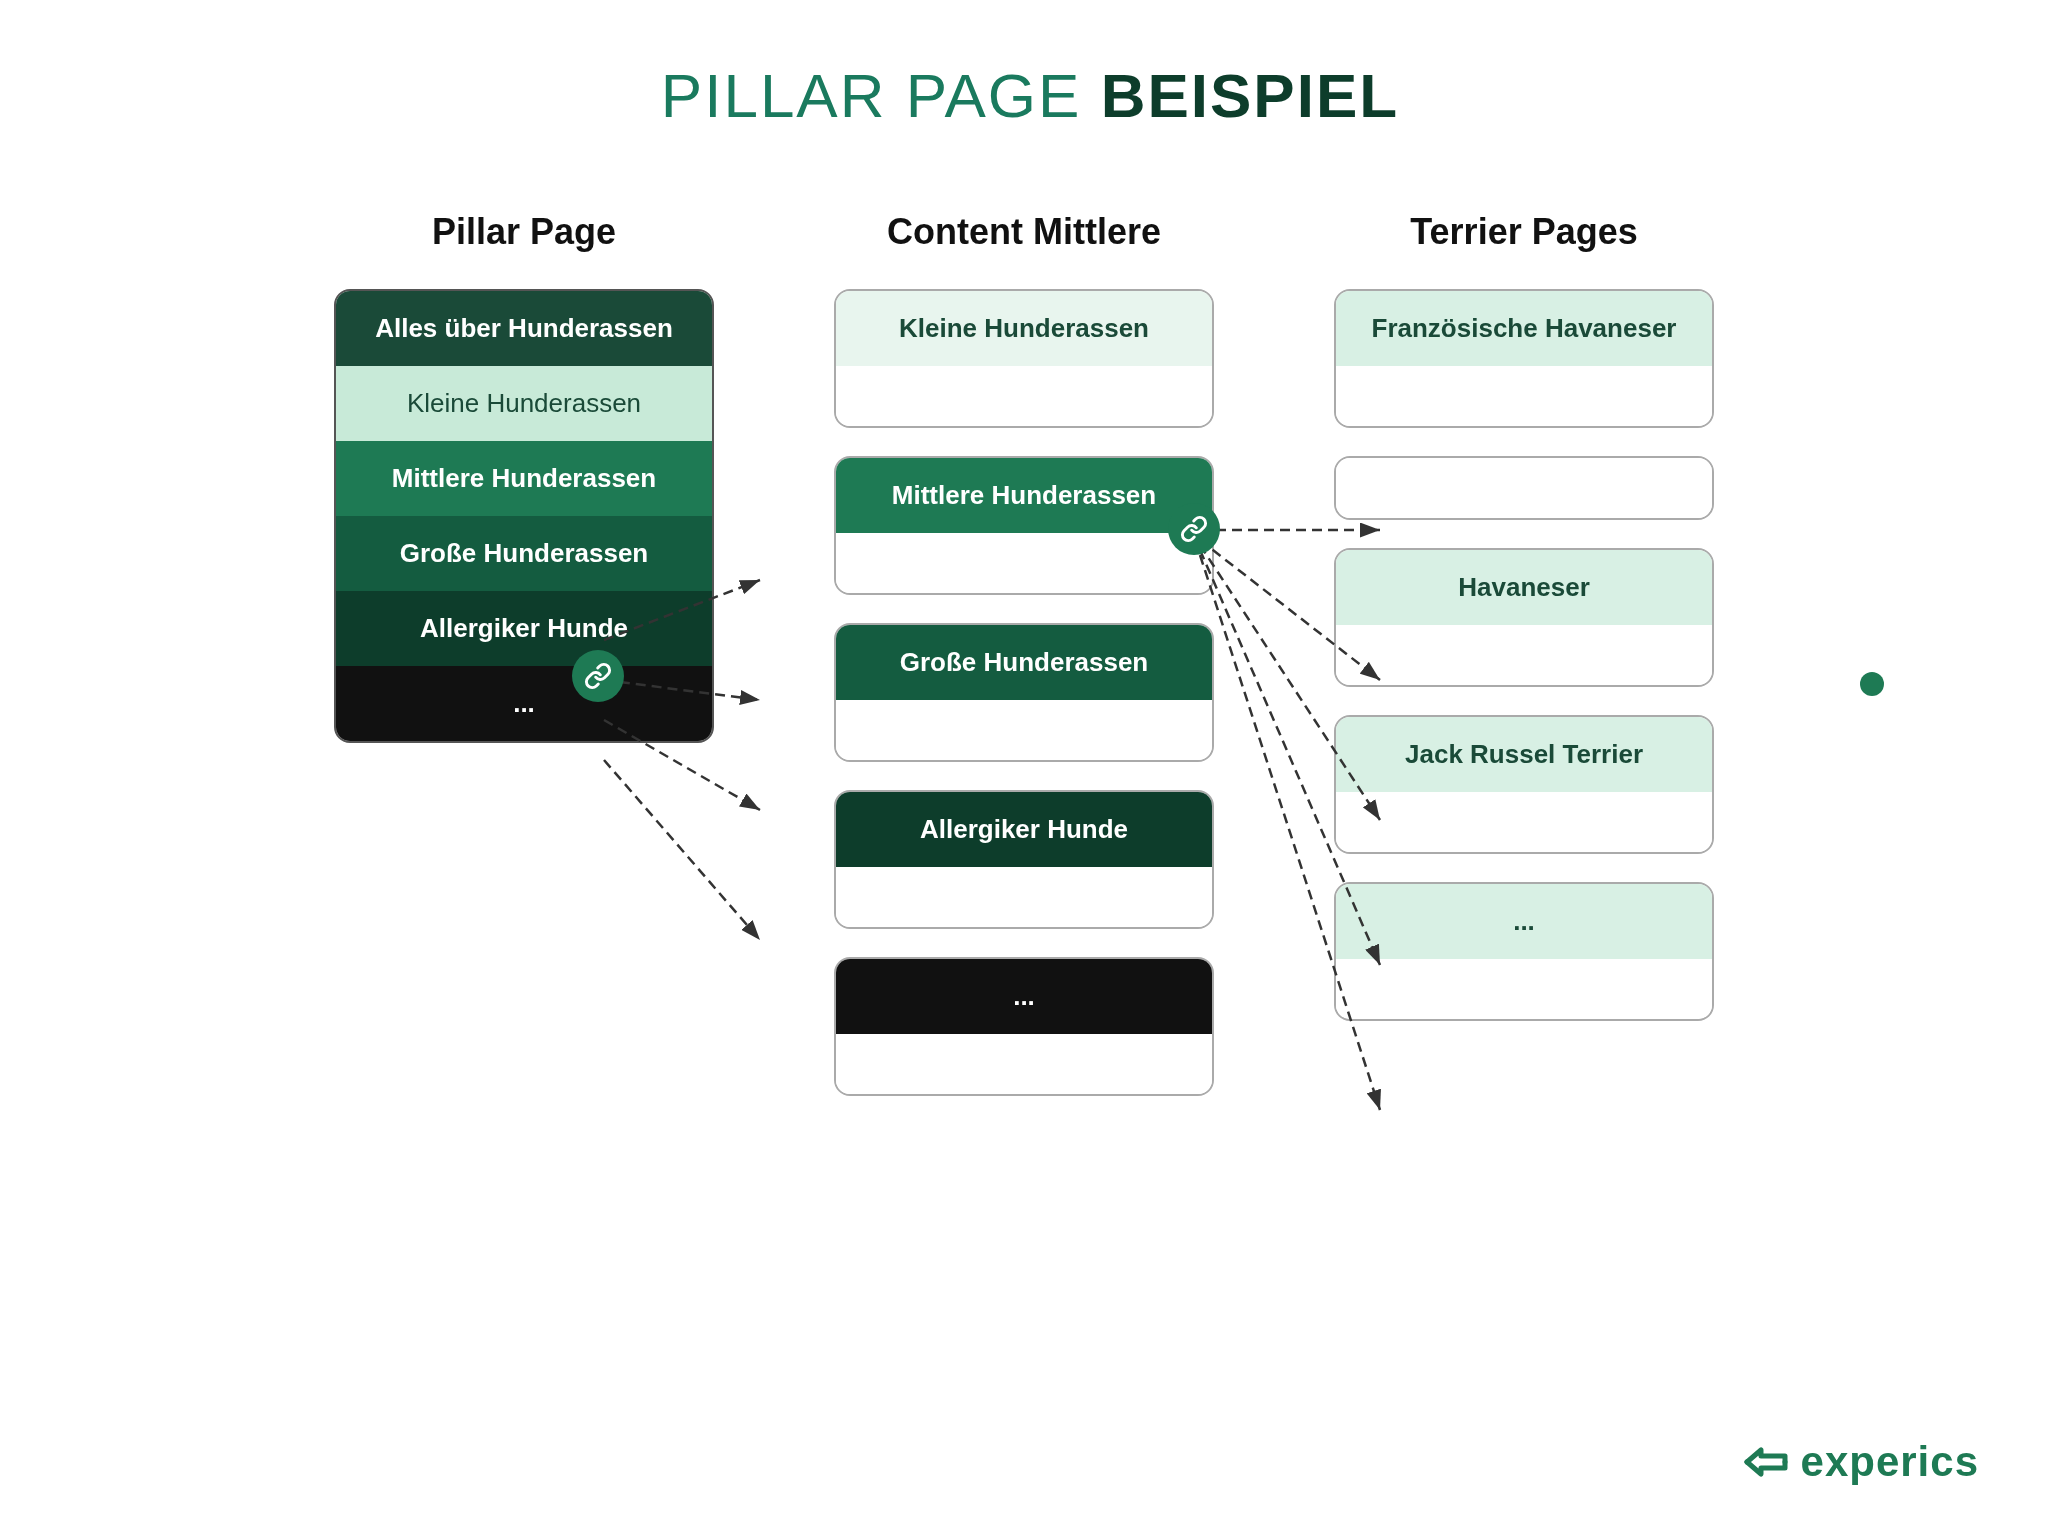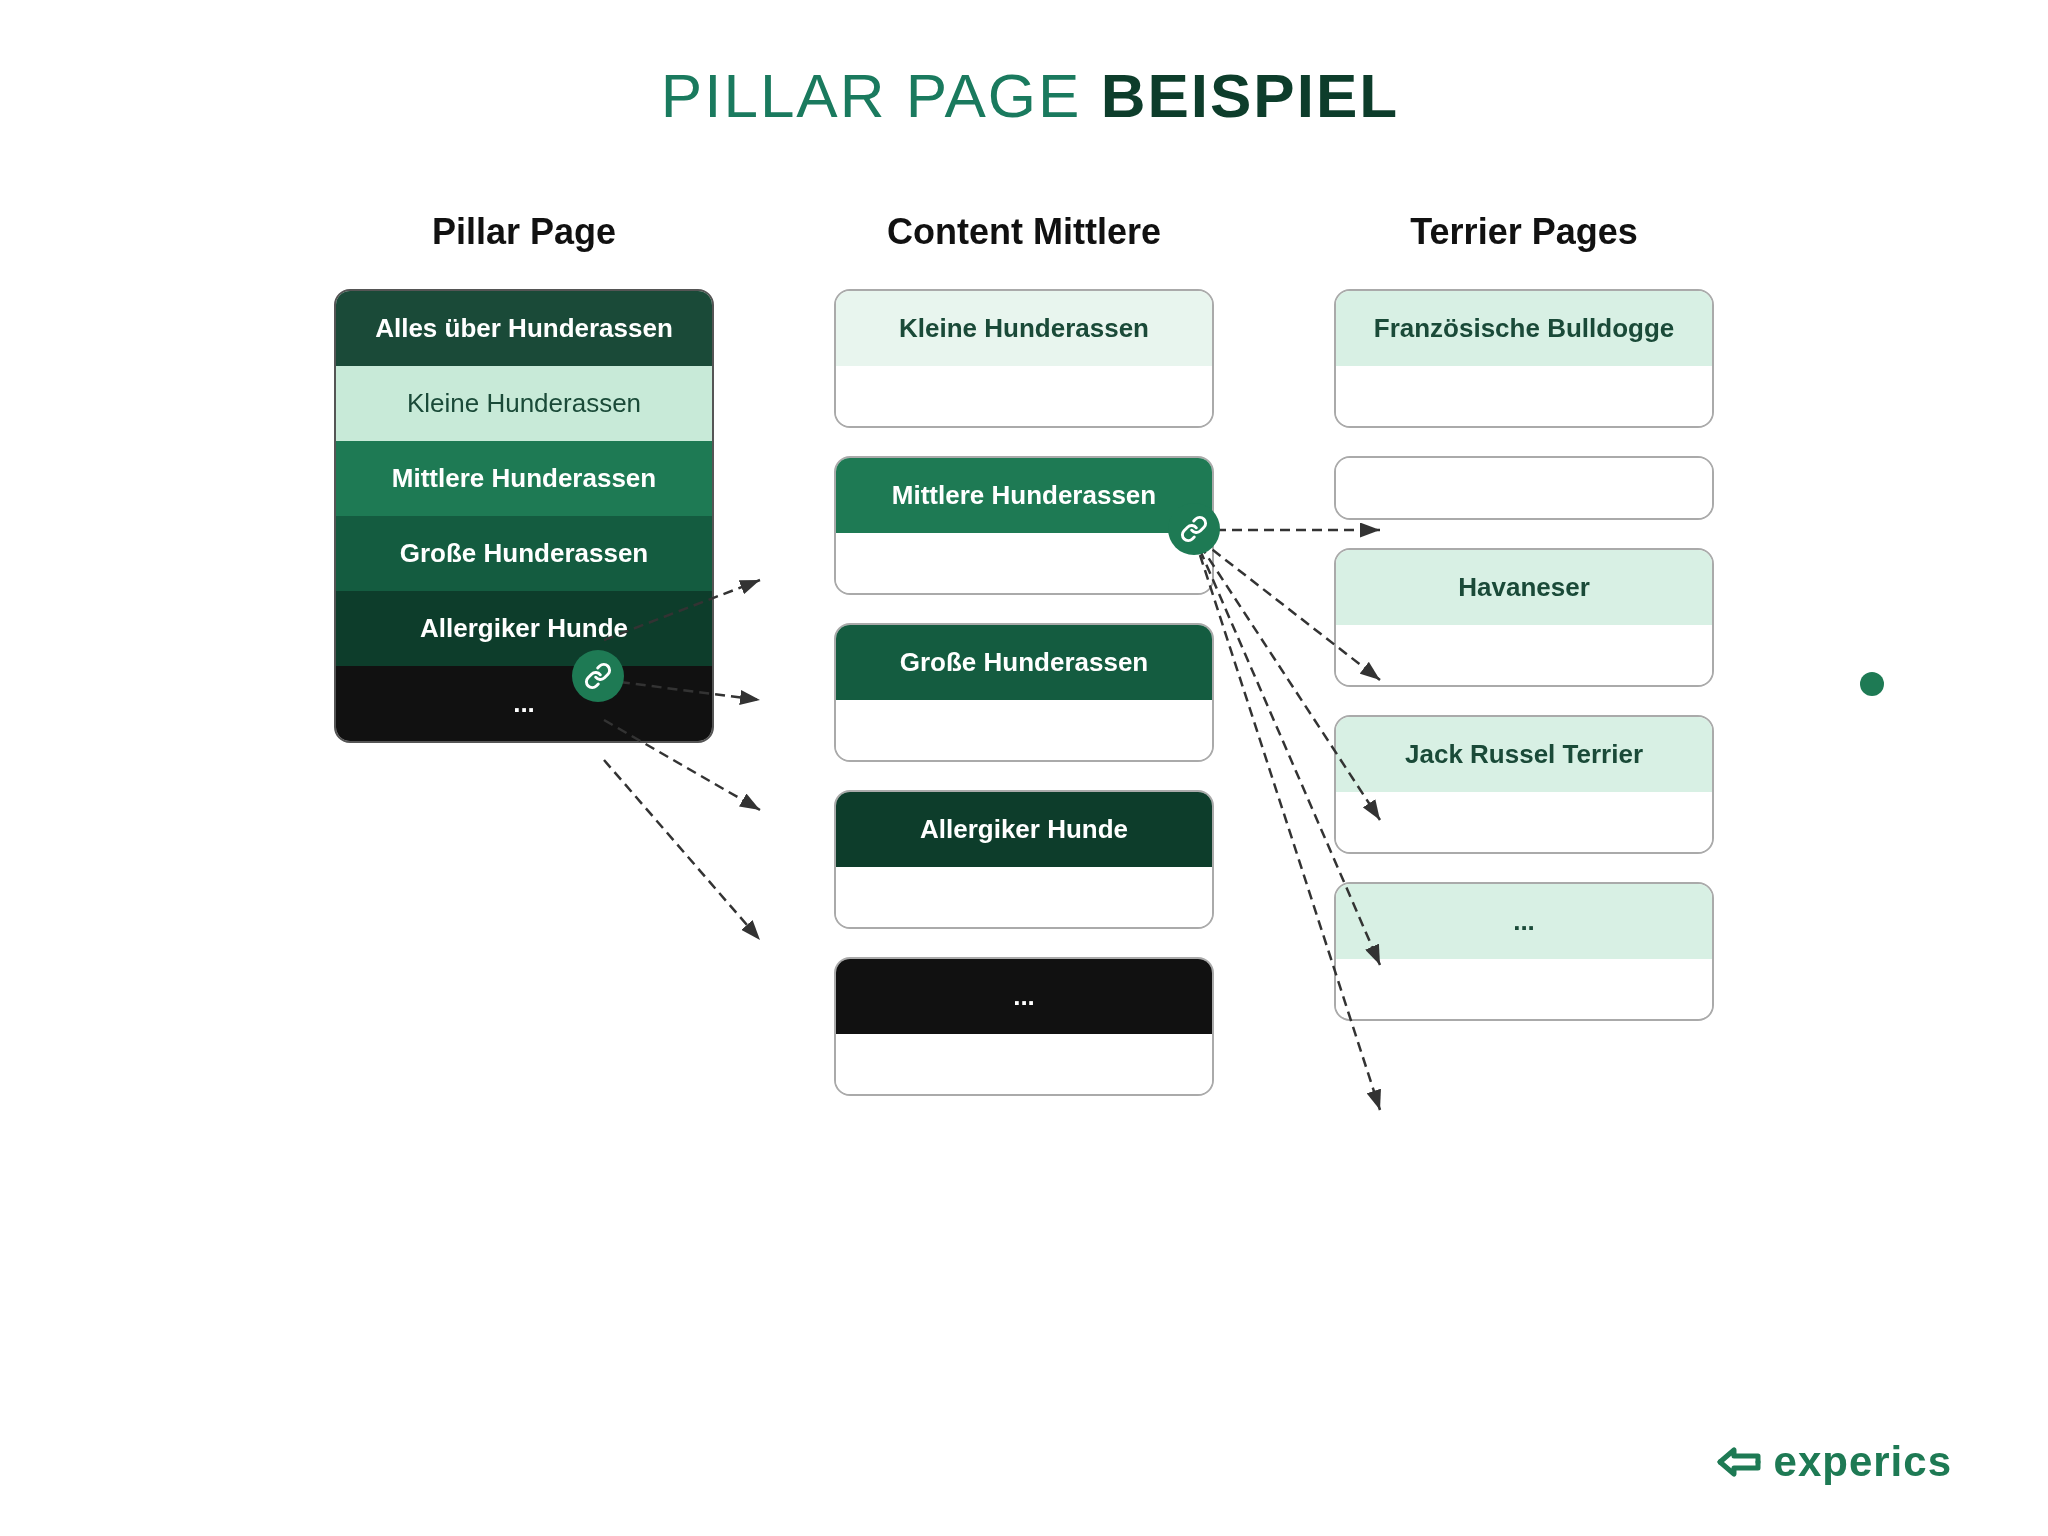--- a/index.html
+++ b/index.html
@@ -145,21 +145,21 @@
       border-radius: 50%;
       background: #1e7a54;
       position: absolute;
       z-index: 10;
     }
 
     
     .logo {
       position: absolute;
       bottom: 50px;
-      right: 96px;
+      right: 69px;
       display: flex;
       align-items: center;
       font-size: 38px;
       font-weight: 700;
       color: #1e7a54;
     }
   </style>
 </head>
 <body>
 
@@ -209,21 +209,21 @@
     <div class="cluster-box">
       <div class="cluster-header cluster-header-black">...</div>
       <div class="cluster-body"></div>
     </div>
   </div>
 
   <div class="column pages-column">
     <div class="column-title">Terrier Pages</div>
 
     <div class="page-box">
-      <div class="page-header">Französische Bulldogge</div>
+      <div class="page-header">Französische Havaneser</div>
       <div class="page-body"></div>
     </div>
 
     <div class="page-box">
       <div class="page-body"></div>
     </div>
 
     <div class="page-box">
       <div class="page-header">Havaneser</div>
       <div class="page-body"></div>

